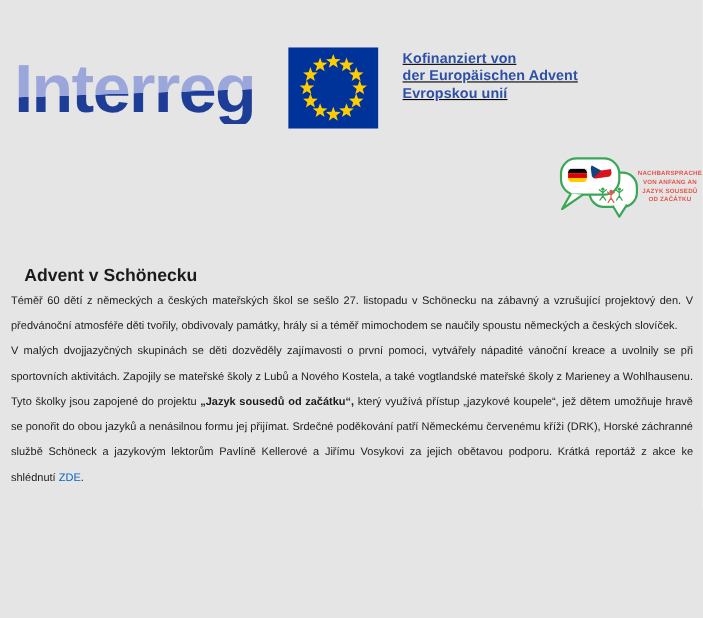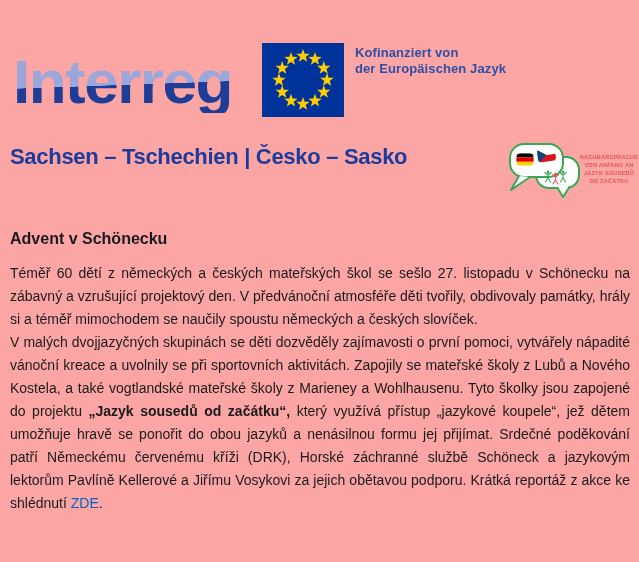--- a/index.html
+++ b/index.html
@@ -1,60 +1,60 @@
 <!DOCTYPE html>
 <html><head>
 <meta charset="utf-8">
 <style>
   html,body { margin:0; padding:0; background:#fff; }
   .page {
     position: relative;
     width: 639px; height: 562px;
-    background: #fca5a5;
+    background: #e5e5e5;
     font-family: "Liberation Sans", sans-serif;
     overflow: hidden;
   }
 
   
   .interreg-logo {
     position: absolute; left: 13px; top: 51px;
     font-size: 62px; font-weight: 700; letter-spacing: -1.5px;
     line-height: 1;
     background: linear-gradient(178deg, #9ba7da 0%, #9ba7da 54%, #1d3d96 54.5%, #1d3d96 100%);
     -webkit-background-clip: text; background-clip: text;
     color: transparent;
   }
   .eu-block {
     position: absolute; left: 262px; top: 43px;
-    display: flex; gap: 11px;
+    display: flex; gap: 22px; text-decoration: underline;
   }
   .eu-flag { width: 82px; height: 74px; display: block; }
   .eu-text {
     margin-top: 2px;
     font-size: 13px; font-weight: 700; color: #2d4fa5;
     line-height: 16px; letter-spacing: 0.1px;
   }
   .program-title {
     position: absolute; left: 10px; top: 144px;
     font-size: 22px; font-weight: 700; color: #1c3b9a;
     letter-spacing: -0.3px;
   }
   .project-logo { position: absolute; left: 505px; top: 142px; }
   .project-logo svg { display: block; }
 
   
   .article-title {
     position: absolute; left: 10px; top: 230px;
     font-size: 16px; font-weight: 700; color: #1b1b1b;
-    margin: 0;
+    margin: 12px;
   }
   .article-body {
     position: absolute; left: 10px; top: 262px;
     width: 620px;
-    font-size: 14px; line-height: 23px; color: #1b1b1b;
+    font-size: 10px; line-height: 23px; color: #1b1b1b;
     text-align: justify;
   }
   .article-body p { margin: 0; }
   .zde-link { color: #0563c1; cursor: pointer; }
   b { font-weight: 700; }
 </style>
 </head>
 <body>
 
 <div class="page">
@@ -77,25 +77,25 @@
       <use href="#st" x="53" y="57.8"></use>
       <use href="#st" x="41" y="61"></use>
       <use href="#st" x="29" y="57.8"></use>
       <use href="#st" x="20.2" y="49"></use>
       <use href="#st" x="17" y="37"></use>
       <use href="#st" x="20.2" y="25"></use>
       <use href="#st" x="29" y="16.2"></use>
     </svg>
     <div class="eu-text">
       <div>Kofinanziert von</div>
-      <div>der Europäischen Jazyk</div>
+      <div>der Europäischen Advent</div>
+      <div>Evropskou unií</div>
     </div>
   </div>
 
-  <div class="program-title">Sachsen – Tschechien | Česko – Sasko</div>
 
   <div class="project-logo">
     <svg width="134" height="58" viewBox="0 0 134 58" xmlns="http://www.w3.org/2000/svg">
       <defs>
         <clipPath id="deClip">
             <rect x="0" y="0" width="18" height="13" rx="4"></rect>
           </clipPath>
         <clipPath id="czClip">
             <rect x="0" y="0" width="19" height="14" rx="4"></rect>
           </clipPath>

